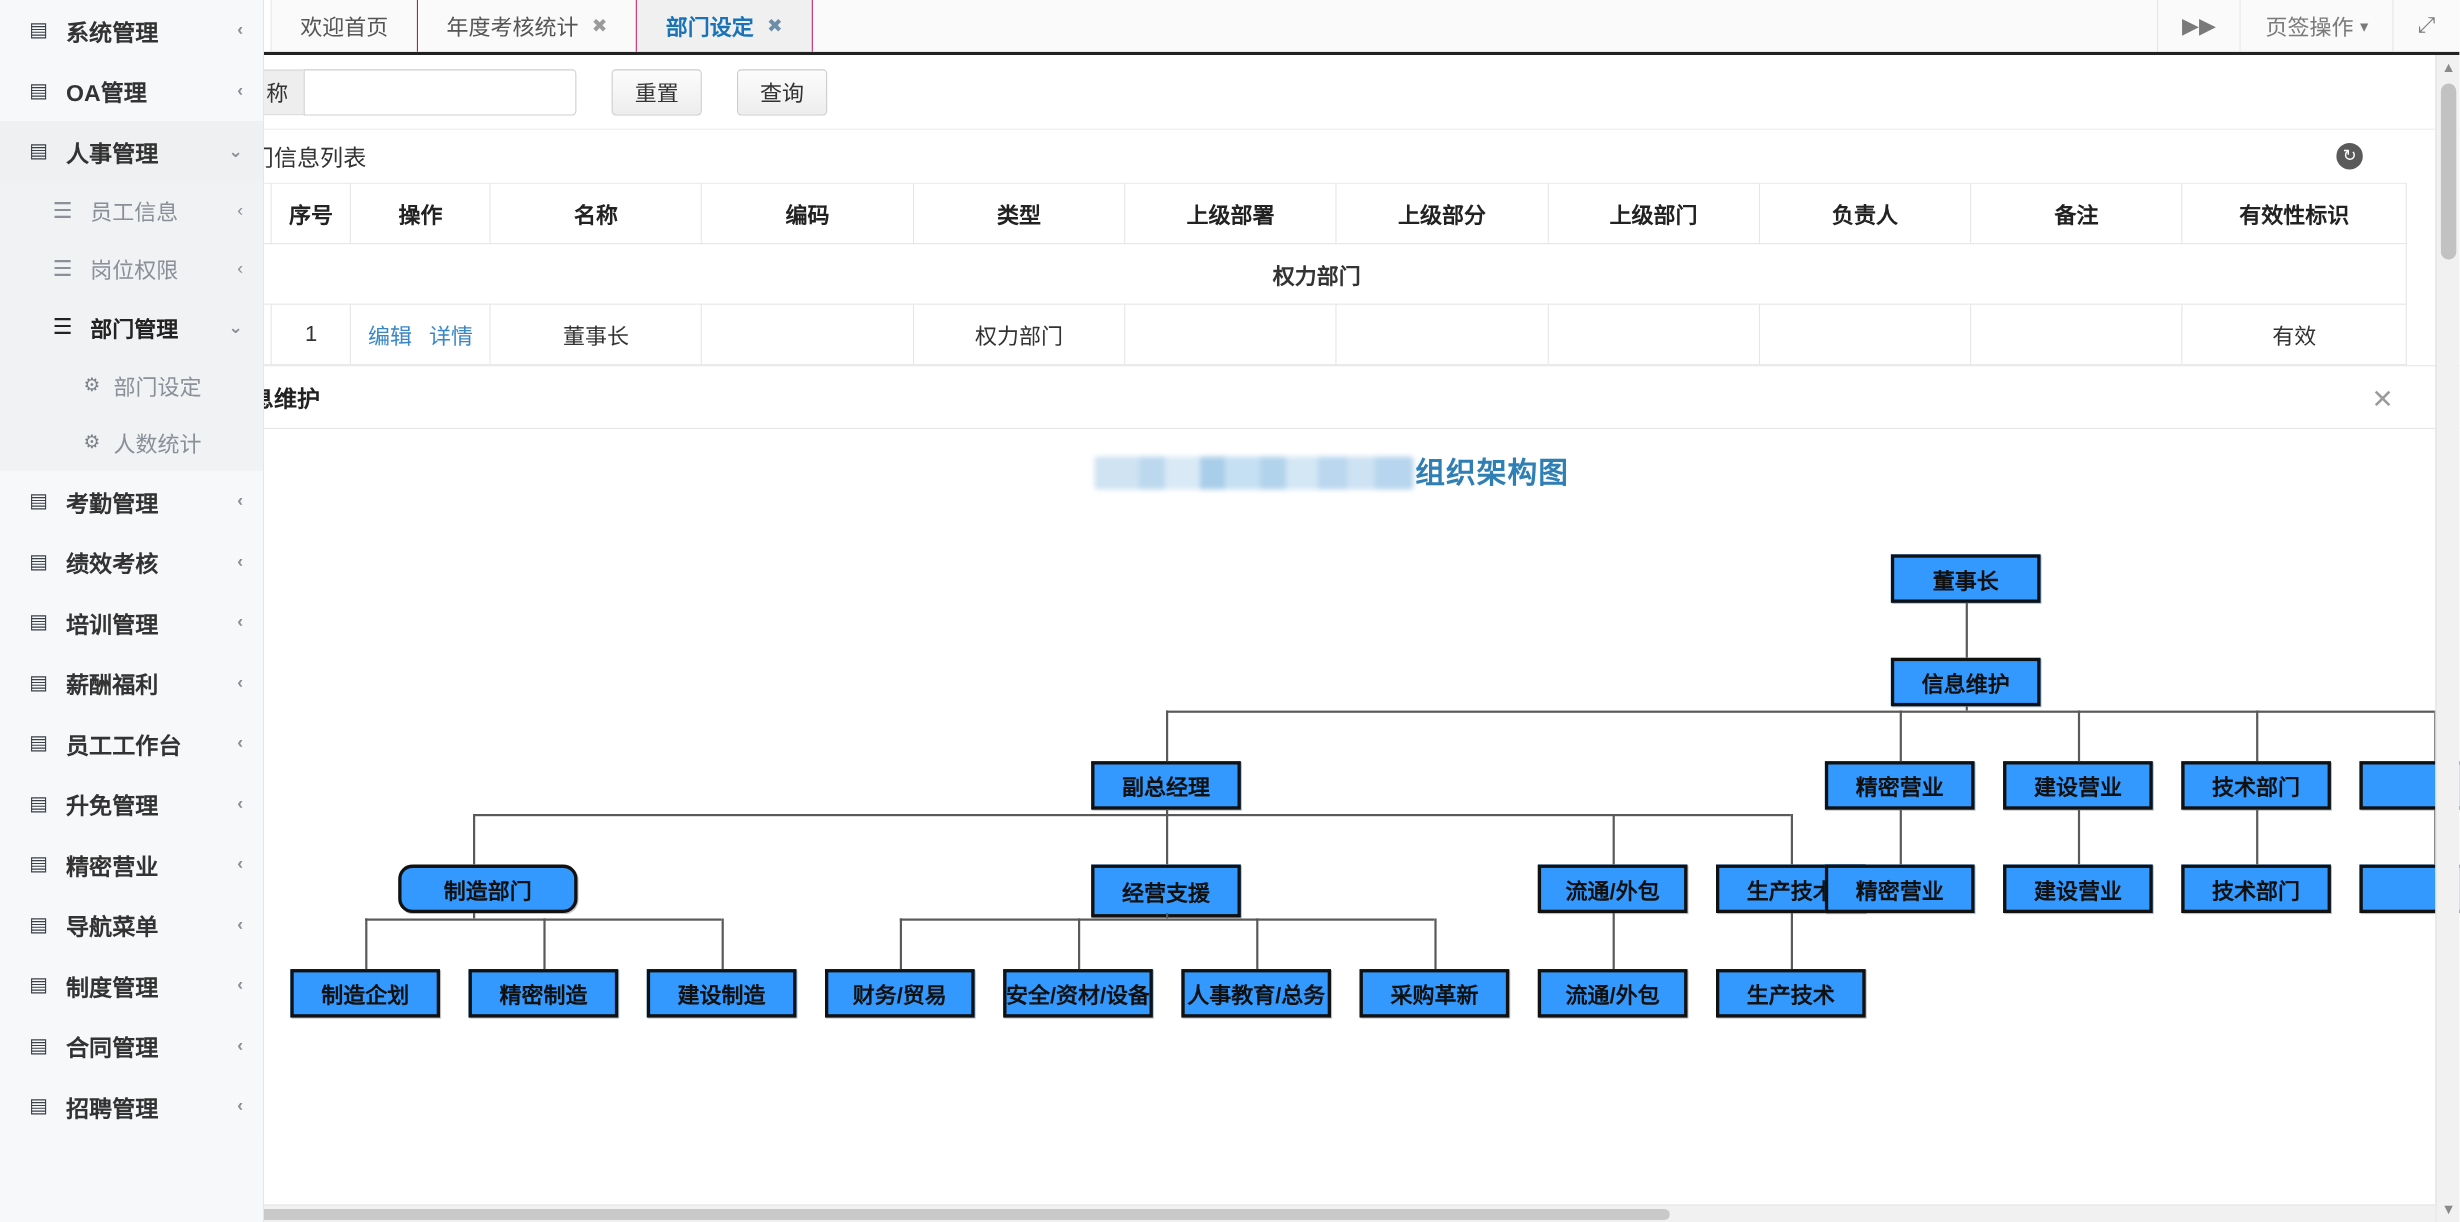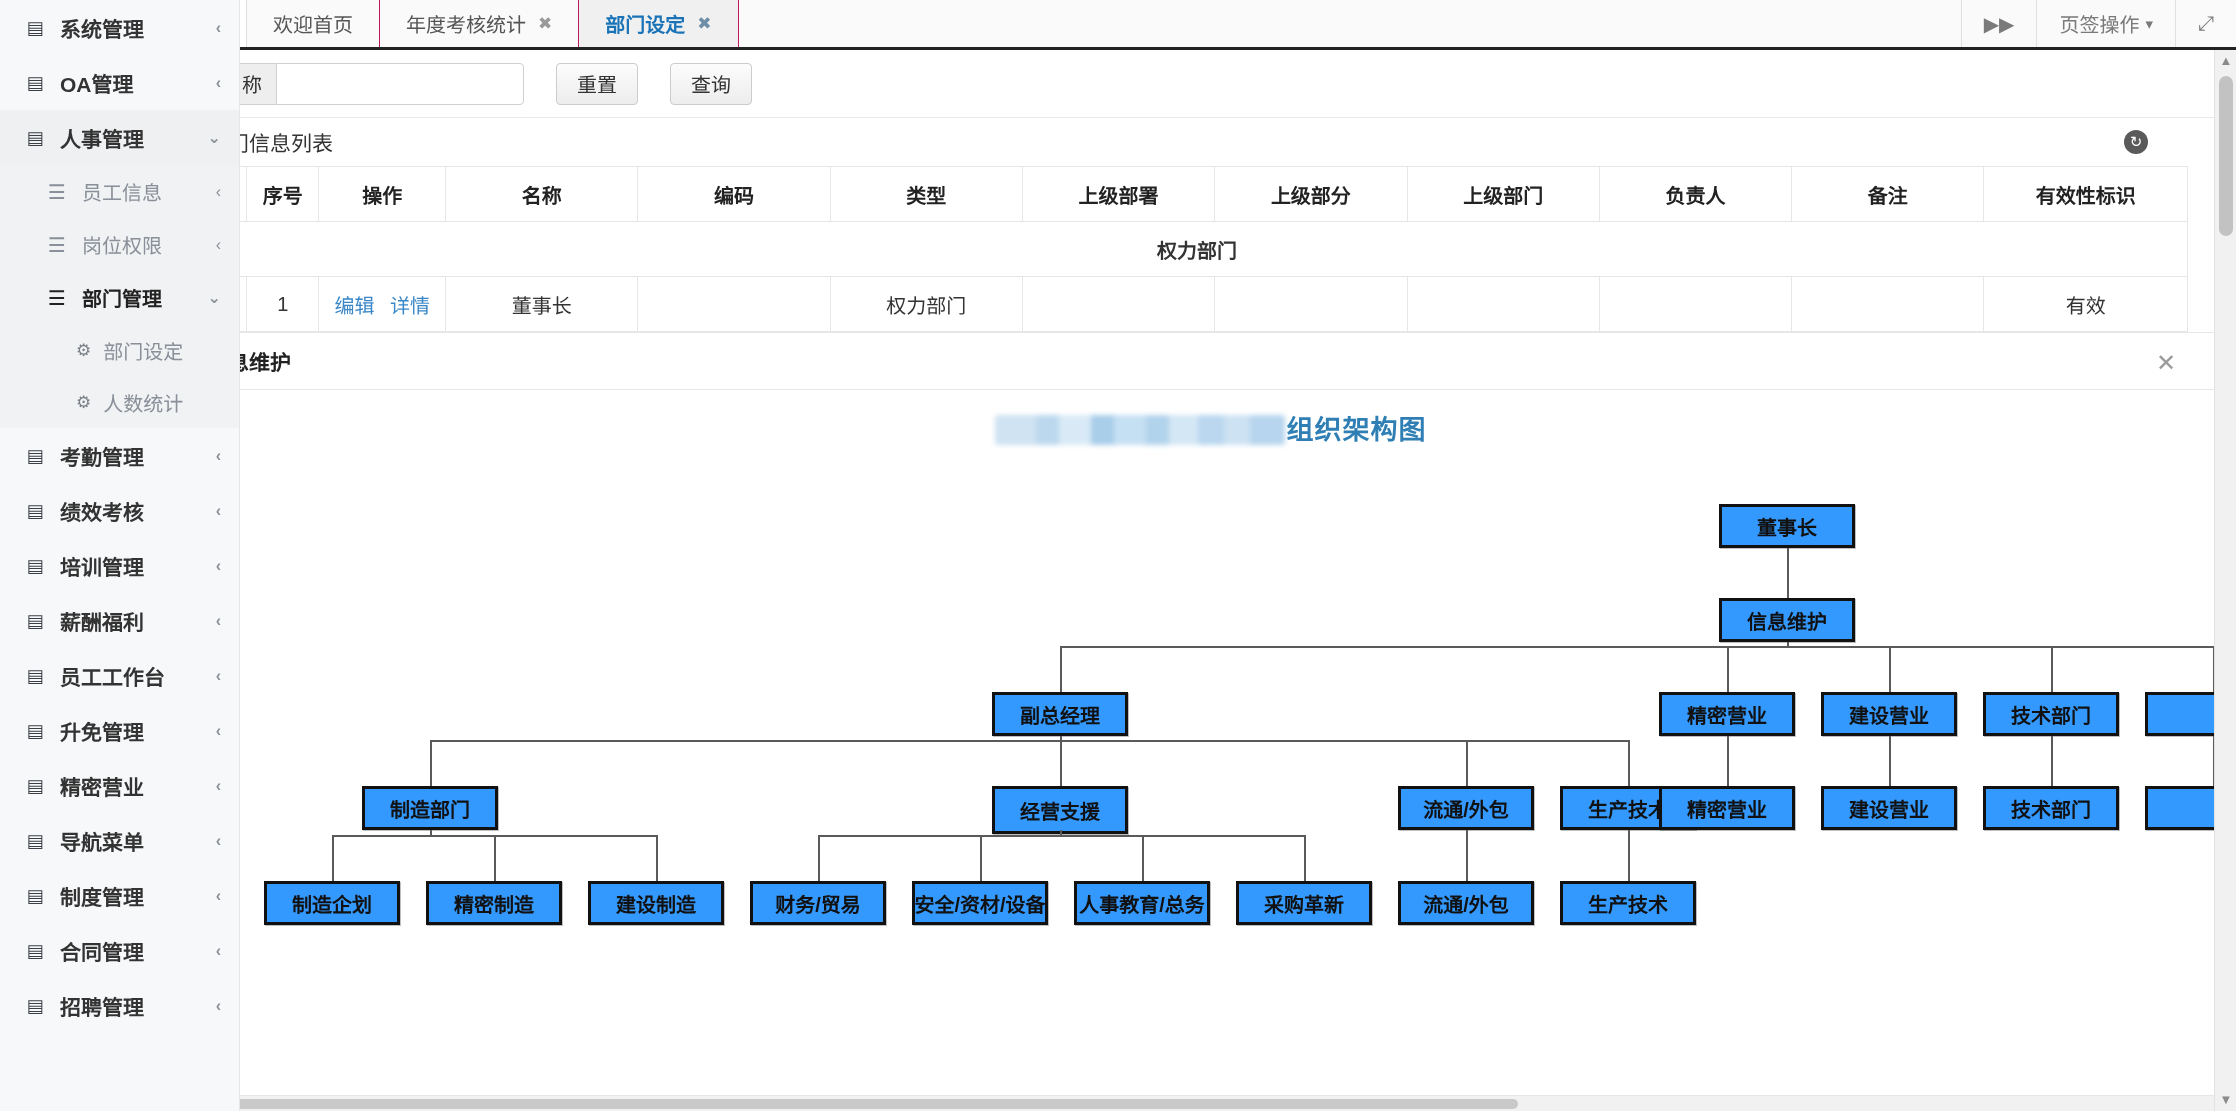--- a/index.html
+++ b/index.html
@@ -433,21 +433,21 @@
           </div>
           <div class="node" style="left: 1636px; top: 302px; width: 136px; height: 44px;">
             <span>建设营业</span>
           </div>
           <div class="node" style="left: 1798px; top: 302px; width: 136px; height: 44px;">
             <span>技术部门</span>
           </div>
           <div class="node" style="left: 1960px; top: 302px; width: 136px; height: 44px;">
             <span></span>
           </div>
-          <div class="node" style="left: 177px; top: 396px; width: 136px; height: 44px;">
+          <div class="node" style="left: 177px; top: 396px; width: 163px; height: 44px; border-radius: 13px;">
             <span>制造部门</span>
           </div>
           <div class="node" style="left: 807px; top: 396px; width: 136px; height: 48px;">
             <span>经营支援</span>
           </div>
           <div class="node" style="left: 1213px; top: 396px; width: 136px; height: 44px;">
             <span>流通/外包</span>
           </div>
           <div class="node" style="left: 1375px; top: 396px; width: 136px; height: 44px;">
             <span>生产技术</span>

